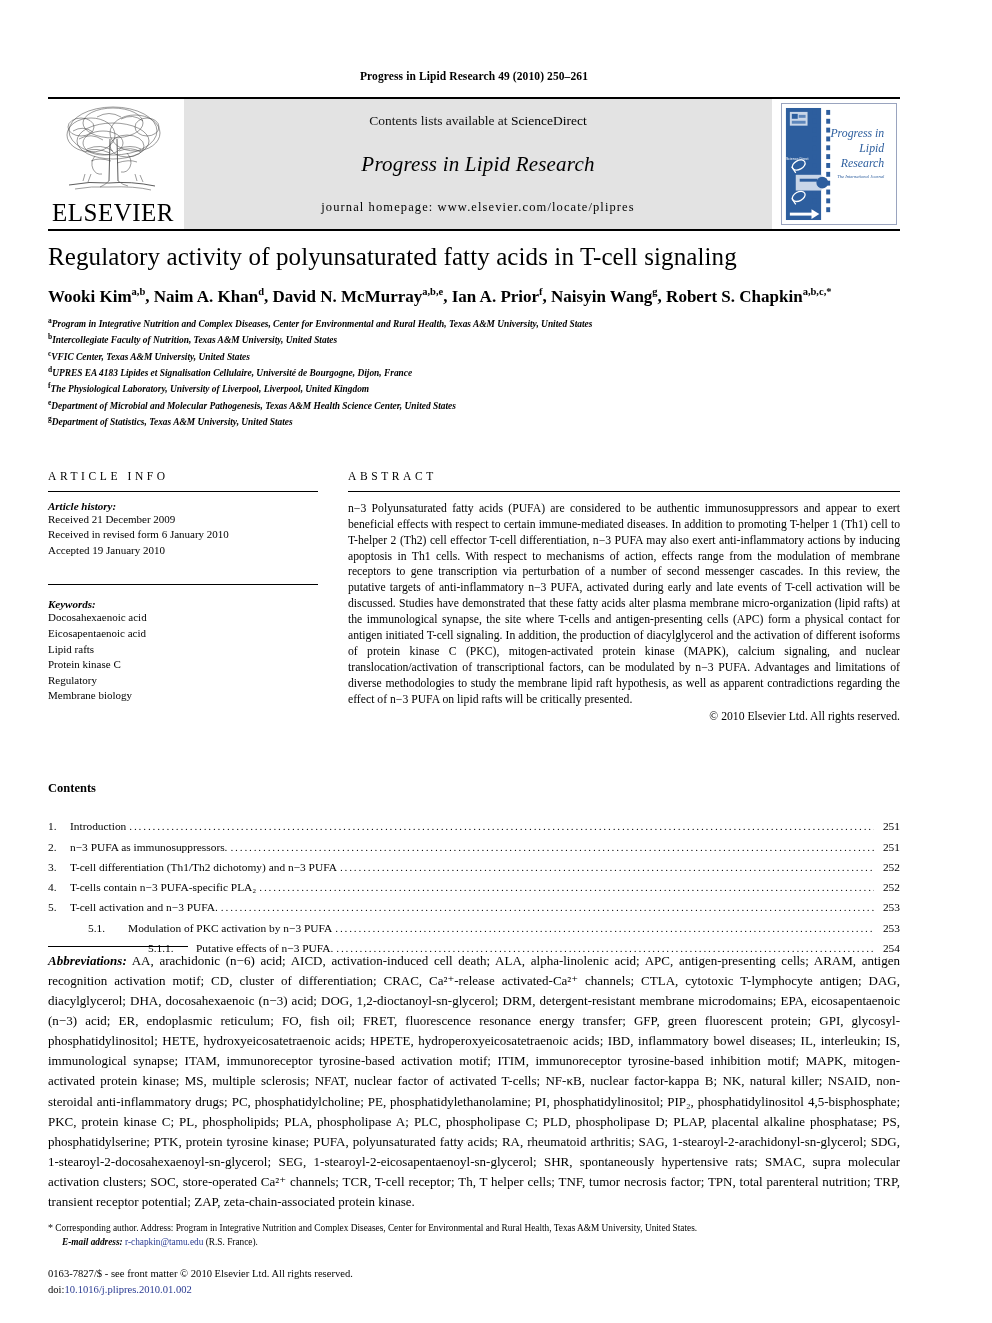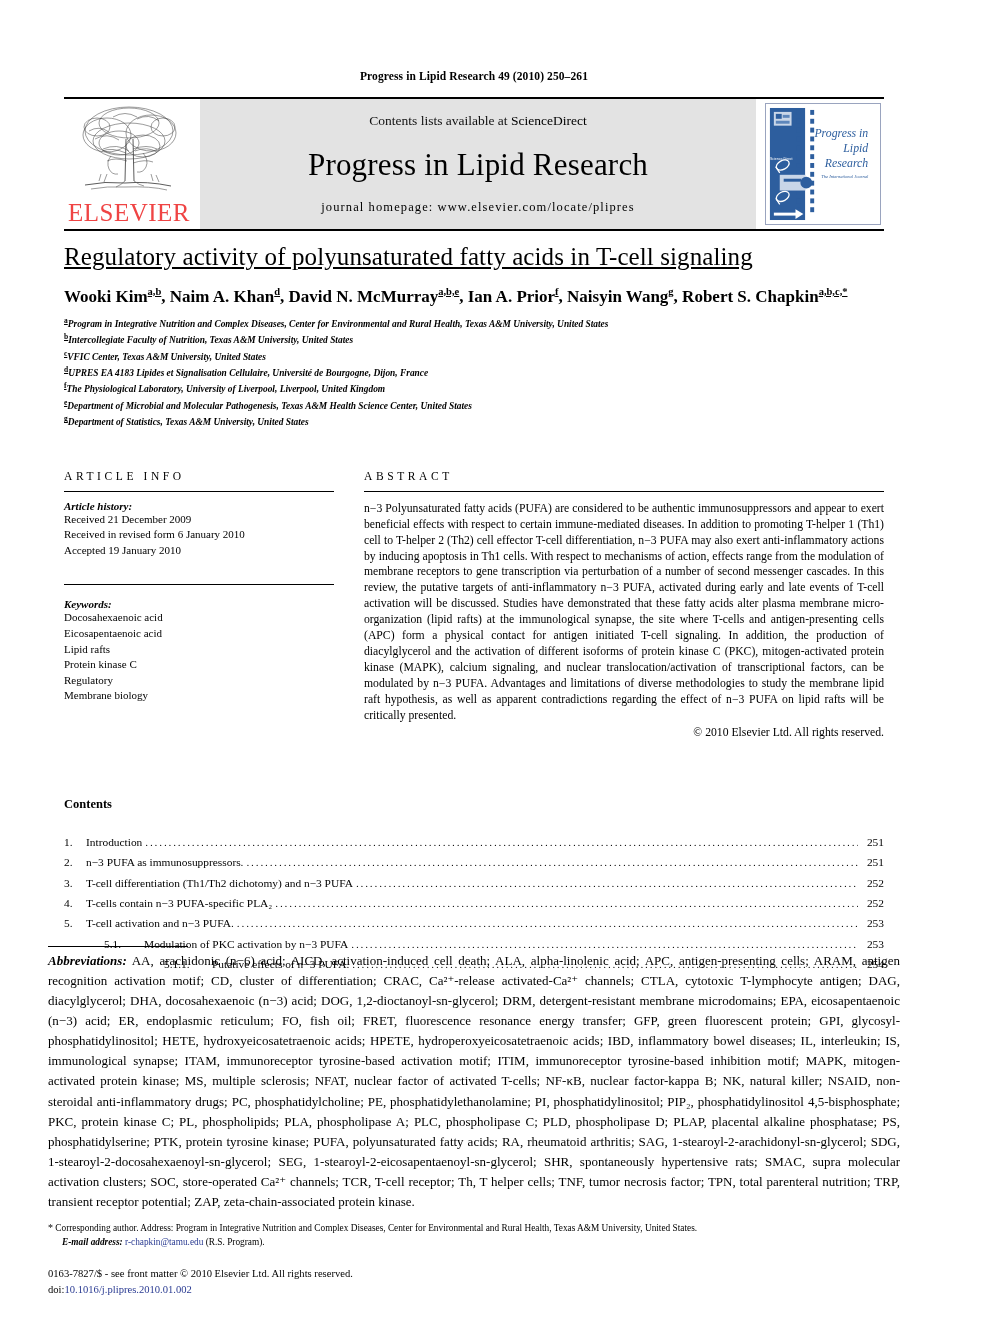--- a/index.html
+++ b/index.html
@@ -6,21 +6,21 @@
   html, body { margin:0; padding:0; }
   body {
     width: 992px;
     height: 1323px;
     background: #ffffff;
     font-family: "Liberation Serif", "DejaVu Serif", serif;
     color: #000;
     position: relative;
     overflow: hidden;
   }
-  .page { position: relative; width: 948px; height: 1323px; padding: 0 64px; }
+  .page { position: relative; width: 948px; height: 1323px; padding: 0 48px; }
 
   
   .runhead {
     text-align: center;
     font-size: 11.5px;
     font-weight: bold;
     padding-top: 70px;
     letter-spacing: .1px;
   }
 
@@ -38,42 +38,43 @@
   .elsevier-cell {
     width: 130px;
     flex: 0 0 130px;
     display:flex; flex-direction:column;
     align-items:center; justify-content:flex-end;
     padding-bottom: 4px;
   }
   .tree-svg { display:block; }
   .elsevier-word {
     font-family: "Liberation Serif", serif;
-    color: #ef4444;
+    color: #000000;
     font-size: 25px;
     letter-spacing: .5px;
     line-height: 1;
     margin-top: 1px;
   }
   .journal-cell {
     flex: 1 1 auto;
     background: #e3e3e3;
     display:flex;
     flex-direction:column;
     align-items:center;
     justify-content: space-between;
     padding: 14px 0 14px 0;
     margin-left: 6px;
     margin-right: 6px;
   }
   .contents-line { font-size: 13.5px; color:#111; }
   .contents-line .sd { color:#000000; }
   .journal-title {
-    font-size: 31px;
+    font-size: 21px;
     letter-spacing: .2px;
+    font-style: italic;
   }
   .homepage-line {
     font-size: 12.5px;
     letter-spacing: 1.1px;
   }
   .cover-cell {
     width: 122px;
     flex: 0 0 122px;
     display:flex; align-items:center; justify-content:center;
   }
@@ -85,21 +86,20 @@
     font-size: 12.5px;
     font-weight: bold;
     margin-top: 16px;
   }
   .art-title {
     font-size: 25px;
     font-weight: normal;
     margin: 12px 0 0 0;
     letter-spacing: .1px;
     line-height: 1.15;
-    text-decoration: underline;
   }
   .authors {
     font-size: 17px;
     font-weight: bold;
     margin-top: 13px;
     line-height: 1.25;
   }
   .authors sup { font-size: 10.5px; font-weight: bold; }
   .affils { margin-top: 8px; }
   .affil {
@@ -186,21 +186,21 @@
     text-indent: -14px;
   }
   .corr .star { font-size: 10px; }
   .corr .em { font-style: italic; font-weight:bold; }
   .lnk { color: #2a3b92; }
   .issn {
     margin-top: 16px;
     font-size: 10.6px;
     line-height: 1.45;
   }
-  sup { font-size: .72em; text-decoration: underline; }
+  sup { font-size: .72em; }
 </style>
 </head>
 <body>
 
 <div class="page">
 
   <div class="runhead">Progress in Lipid Research 49 (2010) 250–261</div>
 
   <div class="masthead-rule-top"></div>
   <div class="masthead">
@@ -399,21 +399,21 @@
     <div class="footrule"></div>
     <div class="abbrev">
       <span class="lead">Abbreviations:</span><span> AA, arachidonic (n−6) acid; AICD, activation-induced cell death; ALA, alpha-linolenic acid; APC, antigen-presenting cells; ARAM, antigen recognition activation motif; CD, cluster of differentiation; CRAC, Ca²⁺-release activated-Ca²⁺ channels; CTLA, cytotoxic T-lymphocyte antigen; DAG, diacylglycerol; DHA, docosahexaenoic (n−3) acid; DOG, 1,2-dioctanoyl-sn-glycerol; DRM, detergent-resistant membrane microdomains; EPA, eicosapentaenoic (n−3) acid; ER, endoplasmic reticulum; FO, fish oil; FRET, fluorescence resonance energy transfer; GFP, green fluorescent protein; GPI, glycosyl-phosphatidylinositol; HETE, hydroxyeicosatetraenoic acids; HPETE, hydroperoxyeicosatetraenoic acids; IBD, inflammatory bowel diseases; IL, interleukin; IS, immunological synapse; ITAM, immunoreceptor tyrosine-based activation motif; ITIM, immunoreceptor tyrosine-based inhibition motif; MAPK, mitogen-activated protein kinase; MS, multiple sclerosis; NFAT, nuclear factor of activated T-cells; NF-κB, nuclear factor-kappa B; NK, natural killer; NSAID, non-steroidal anti-inflammatory drugs; PC, phosphatidylcholine; PE, phosphatidylethanolamine; PI, phosphatidylinositol; PIP₂, phosphatidylinositol 4,5-bisphosphate; PKC, protein kinase C; PL, phospholipids; PLA, phospholipase A; PLC, phospholipase C; PLD, phospholipase D; PLAP, placental alkaline phosphatase; PS, phosphatidylserine; PTK, protein tyrosine kinase; PUFA, polyunsaturated fatty acids; RA, rheumatoid arthritis; SAG, 1-stearoyl-2-arachidonyl-sn-glycerol; SDG, 1-stearoyl-2-docosahexaenoyl-sn-glycerol; SEG, 1-stearoyl-2-eicosapentaenoyl-sn-glycerol; SHR, spontaneously hypertensive rats; SMAC, supra molecular activation clusters; SOC, store-operated Ca²⁺ channels; TCR, T-cell receptor; Th, T helper cells; TNF, tumor necrosis factor; TPN, total parenteral nutrition; TRP, transient receptor potential; ZAP, zeta-chain-associated protein kinase.</span>
     </div>
     <div class="corr">
       <span class="star">*</span>
       <span>Corresponding author. Address: Program in Integrative Nutrition and Complex Diseases, Center for Environmental and Rural Health, Texas A&amp;M University, United States.</span>
       <br>
       <span class="em">E-mail address:</span>
       <span class="lnk">r-chapkin@tamu.edu</span>
-      <span>(R.S. Program).</span>
+      <span>(R.S. France).</span>
     </div>
     <div class="issn">
       <div>0163-7827/$ - see front matter © 2010 Elsevier Ltd. All rights reserved.</div>
       <div><span>doi:</span><span class="lnk">10.1016/j.plipres.2010.01.002</span></div>
     </div>
   </div>
 
 </div>
 
 </body></html>

